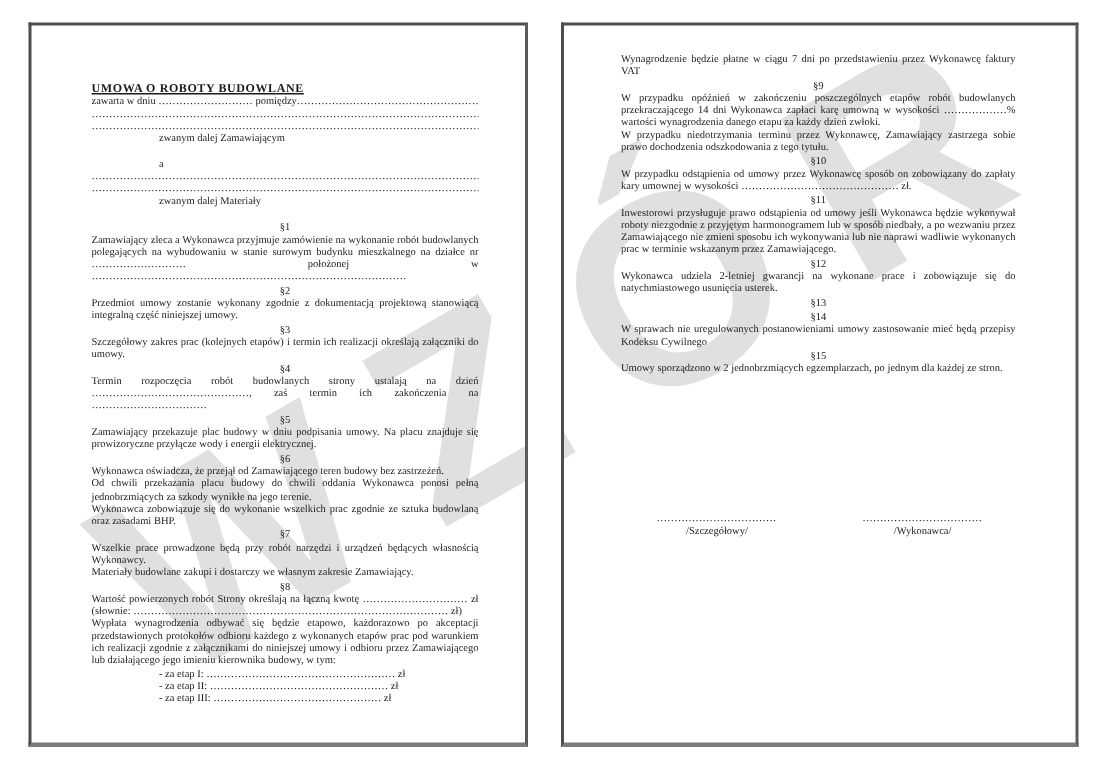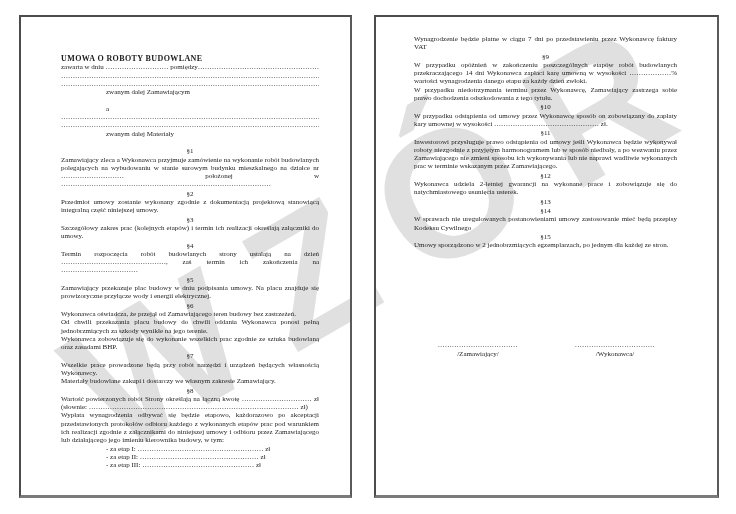--- a/index.html
+++ b/index.html
@@ -51,20 +51,21 @@
   }
   .page-1 .content { padding: 38px 31px 0 40px; }
   .page-2 .content { padding: 18px 40px 0 38px; }
 
   .title {
     margin: 0 0 15px 0;
     text-align: center;
     font-weight: bold;
     font-size: 8px;
     letter-spacing: 0.4px;
+    text-decoration: underline;
   }
   .content p { margin: 0; text-align: justify; }
   .content p.left { text-align: left; margin-left: 45px; }
   .sec { text-align: center !important; margin-top: 1px !important; }
   .dotline, .nowrapline {
     overflow: hidden;
     white-space: nowrap;
     height: 8.3px;
     text-align: left !important;
   }
@@ -159,21 +160,21 @@
 
       <p class="sec">§14</p>
       <p>W sprawach nie uregulowanych postanowieniami umowy zastosowanie mieć będą przepisy Kodeksu Cywilnego</p>
 
       <p class="sec">§15</p>
       <p>Umowy sporządzono w 2 jednobrzmiących egzemplarzach, po jednym dla każdej ze stron.</p>
 
       <div class="sigs">
         <div class="sig">
           <div class="line">..................................</div>
-          <div class="label">/Zamawiający/</div>
+          <div class="label">/Szczegółowy/</div>
         </div>
         <div class="sig">
           <div class="line">..................................</div>
           <div class="label">/Wykonawca/</div>
         </div>
       </div>
     </div>
   </div>
 
 </div>

